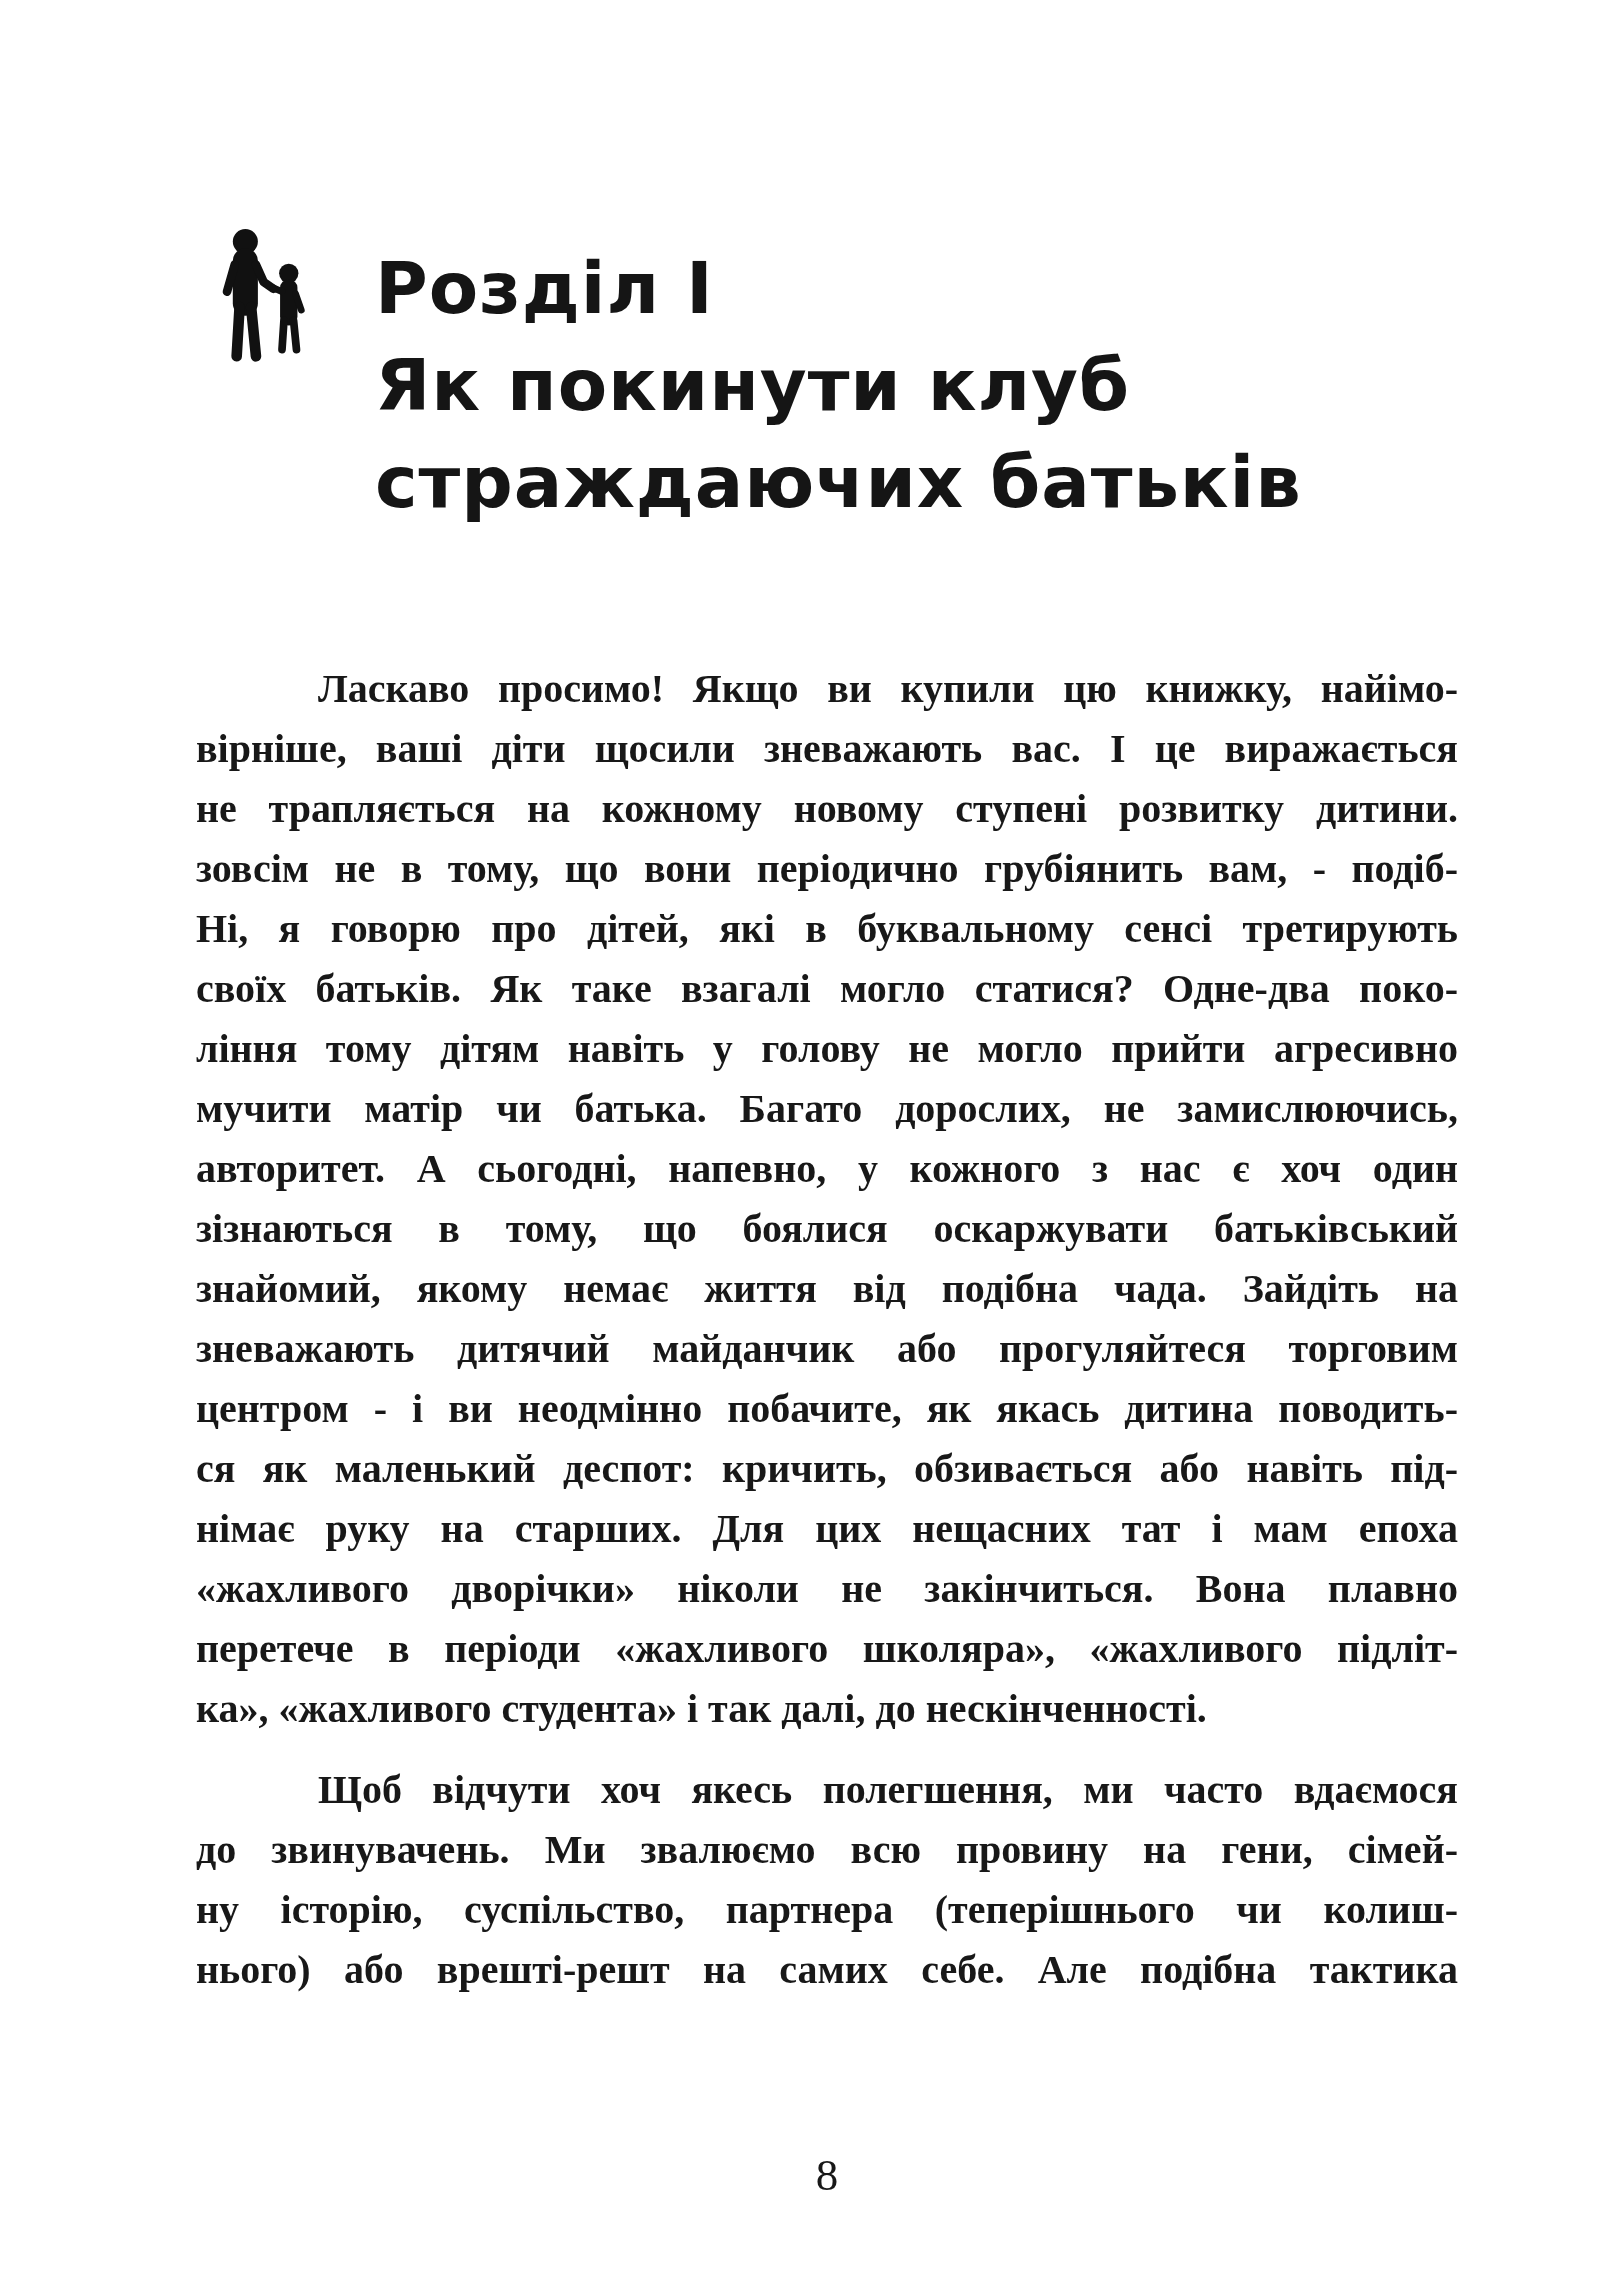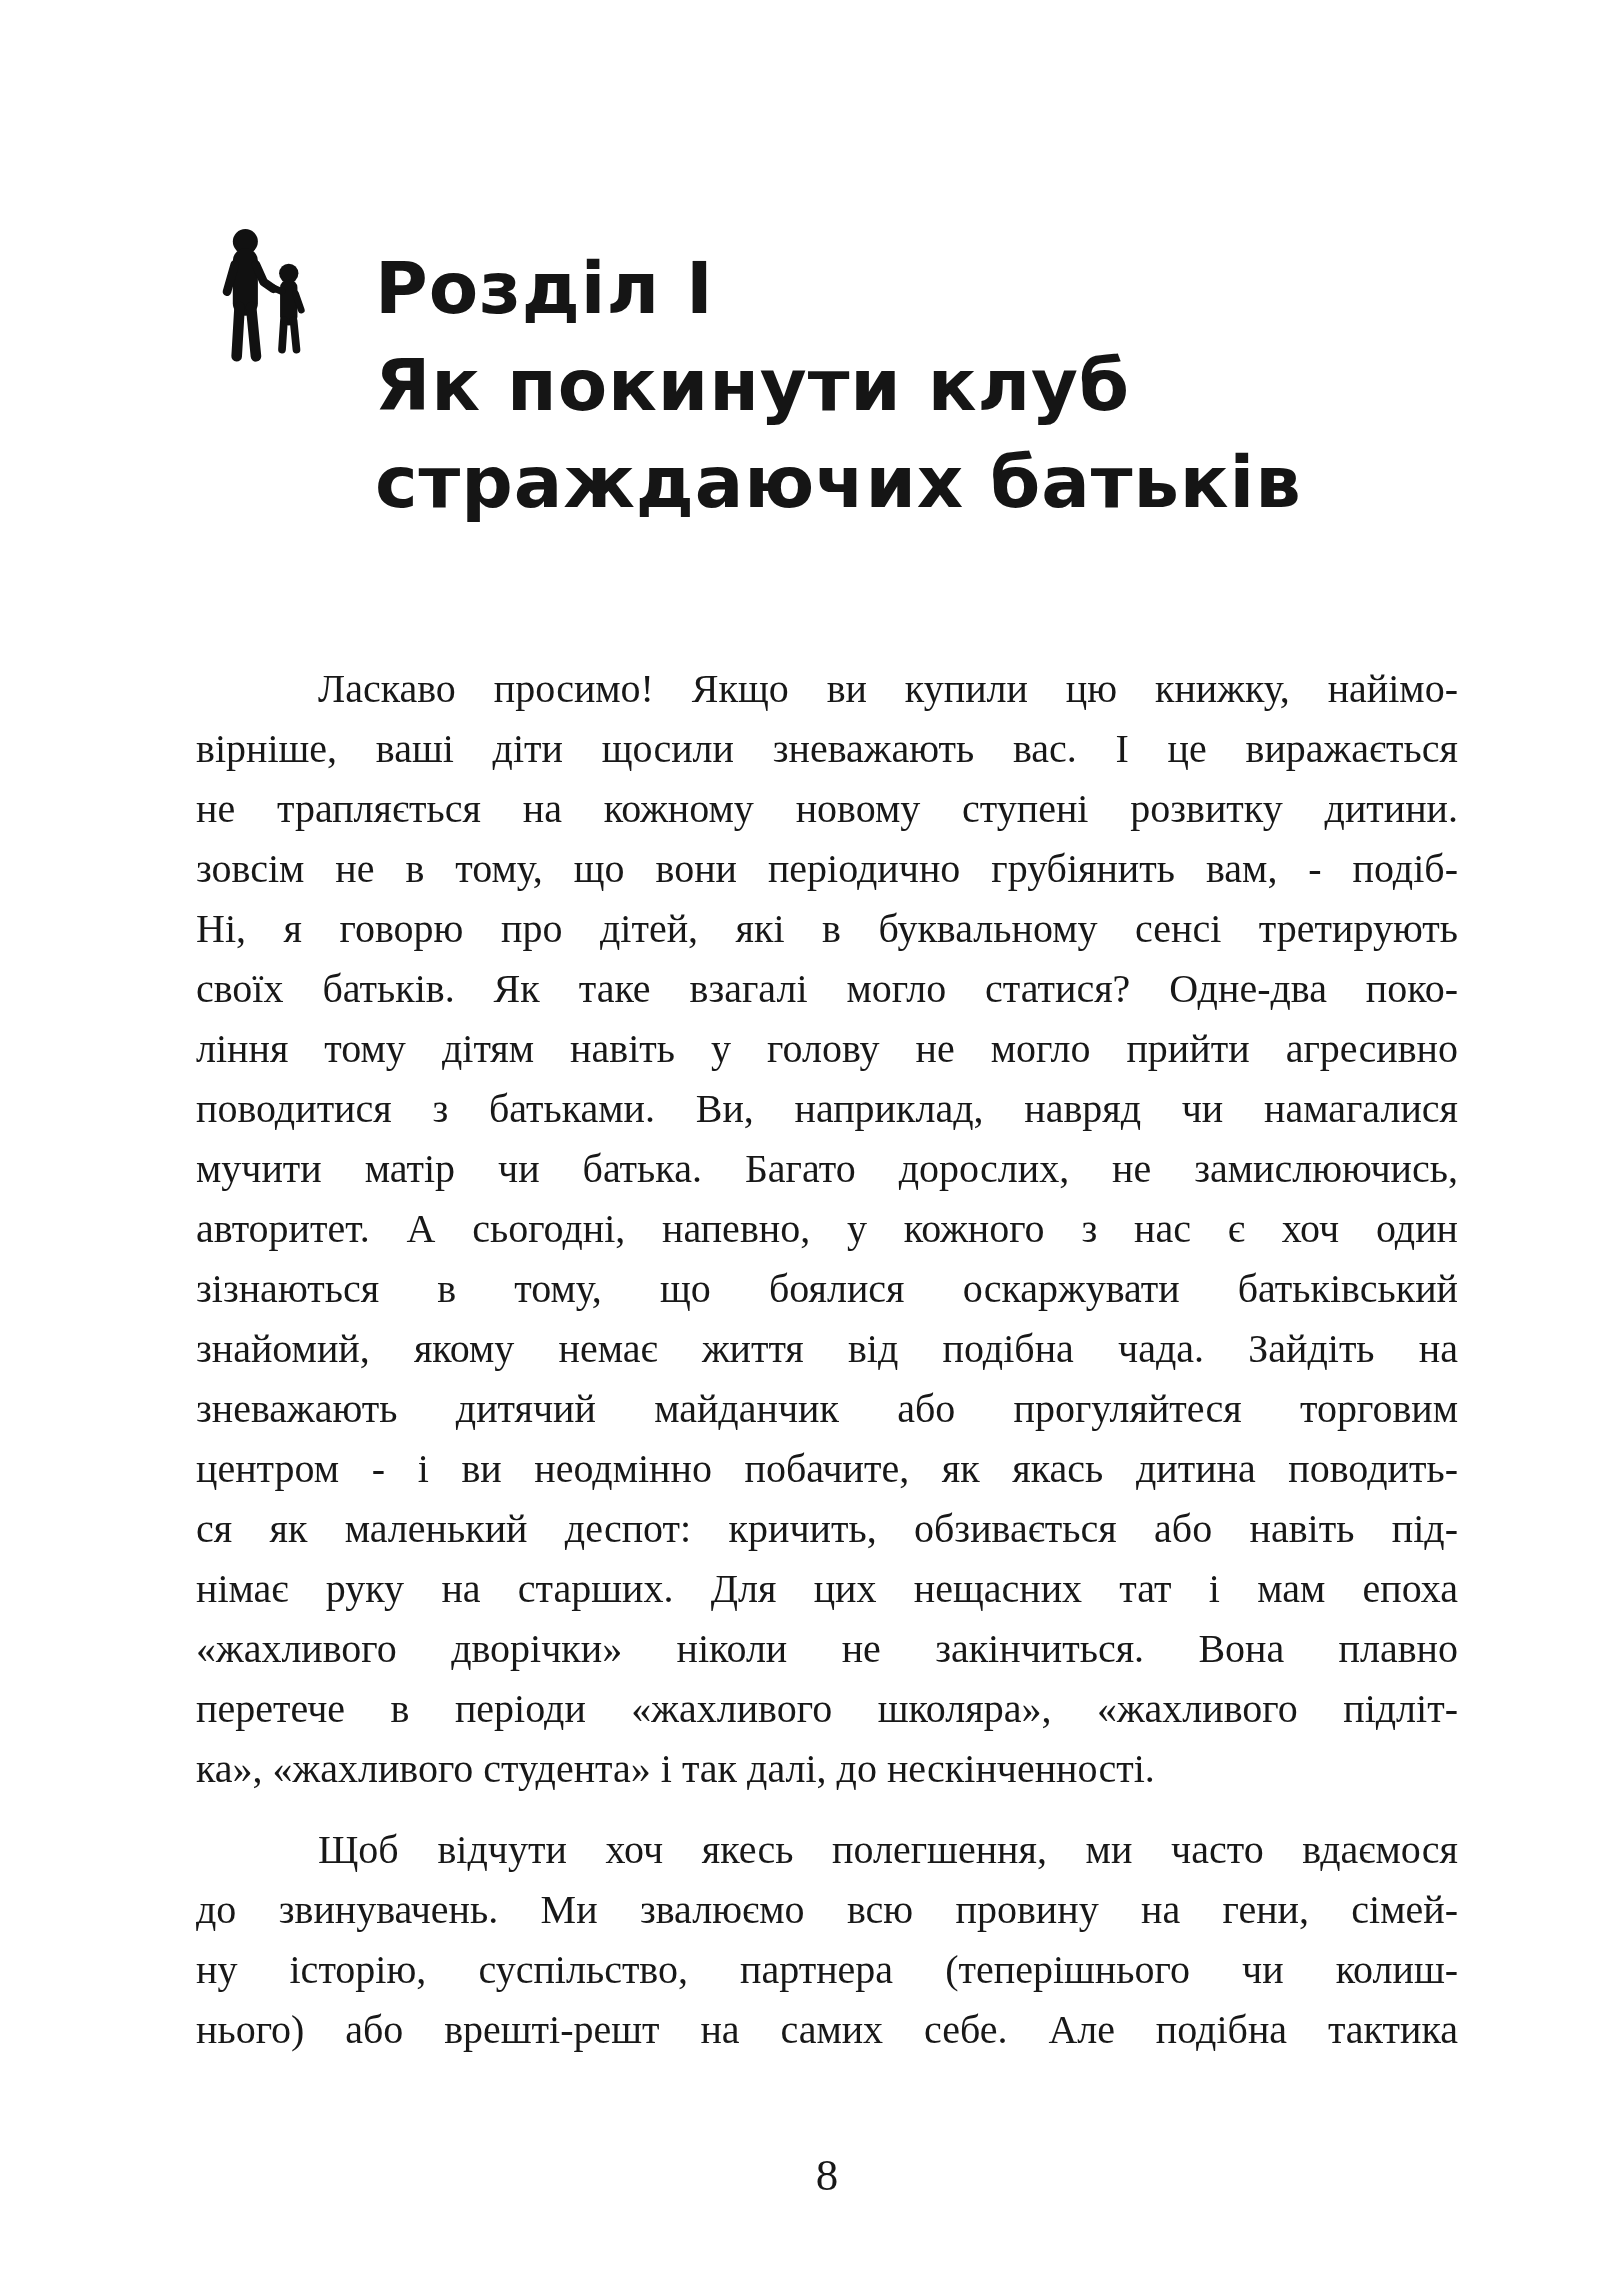--- a/index.html
+++ b/index.html
@@ -47,20 +47,21 @@
     font-size: 40px;
     line-height: 60px;
     color: #181818;
   }
   .paragraph { margin: 0; }
   .paragraph + .paragraph { margin-top: 21px; }
   .text-line {
     text-align: justify;
     text-align-last: justify;
     white-space: normal;
+    font-weight: bold;
   }
   .text-line.first-line { padding-left: 122px; }
   .text-line.last-line-ragged { text-align-last: left; }
   
   .page-number {
     position: absolute;
     left: 196px;
     top: 2149px;
     width: 1262px;
     text-align: center;
@@ -103,21 +104,20 @@
 
   <div class="body-text" id="body-text">
       <div class="paragraph">
         <div class="text-line first-line">Ласкаво просимо! Якщо ви купили цю книжку, найімо-</div>
         <div class="text-line">вірніше, ваші діти щосили зневажають вас. І це виражається</div>
         <div class="text-line">не трапляється на кожному новому ступені розвитку дитини.</div>
         <div class="text-line">зовсім не в тому, що вони періодично грубіянить вам, - подіб-</div>
         <div class="text-line">Ні, я говорю про дітей, які в буквальному сенсі третирують</div>
         <div class="text-line">своїх батьків. Як таке взагалі могло статися? Одне-два поко-</div>
         <div class="text-line">ління тому дітям навіть у голову не могло прийти агресивно</div>
-        <div class="text-line">поводитися з батьками. Ви, наприклад, навряд чи намагалися</div>
         <div class="text-line">мучити матір чи батька. Багато дорослих, не замислюючись,</div>
         <div class="text-line">авторитет. А сьогодні, напевно, у кожного з нас є хоч один</div>
         <div class="text-line">зізнаються в тому, що боялися оскаржувати батьківський</div>
         <div class="text-line">знайомий, якому немає життя від подібна чада. Зайдіть на</div>
         <div class="text-line">зневажають дитячий майданчик або прогуляйтеся торговим</div>
         <div class="text-line">центром - і ви неодмінно побачите, як якась дитина поводить-</div>
         <div class="text-line">ся як маленький деспот: кричить, обзивається або навіть під-</div>
         <div class="text-line">німає руку на старших. Для цих нещасних тат і мам епоха</div>
         <div class="text-line">«жахливого дворічки» ніколи не закінчиться. Вона плавно</div>
         <div class="text-line">перетече в періоди «жахливого школяра», «жахливого підліт-</div>

